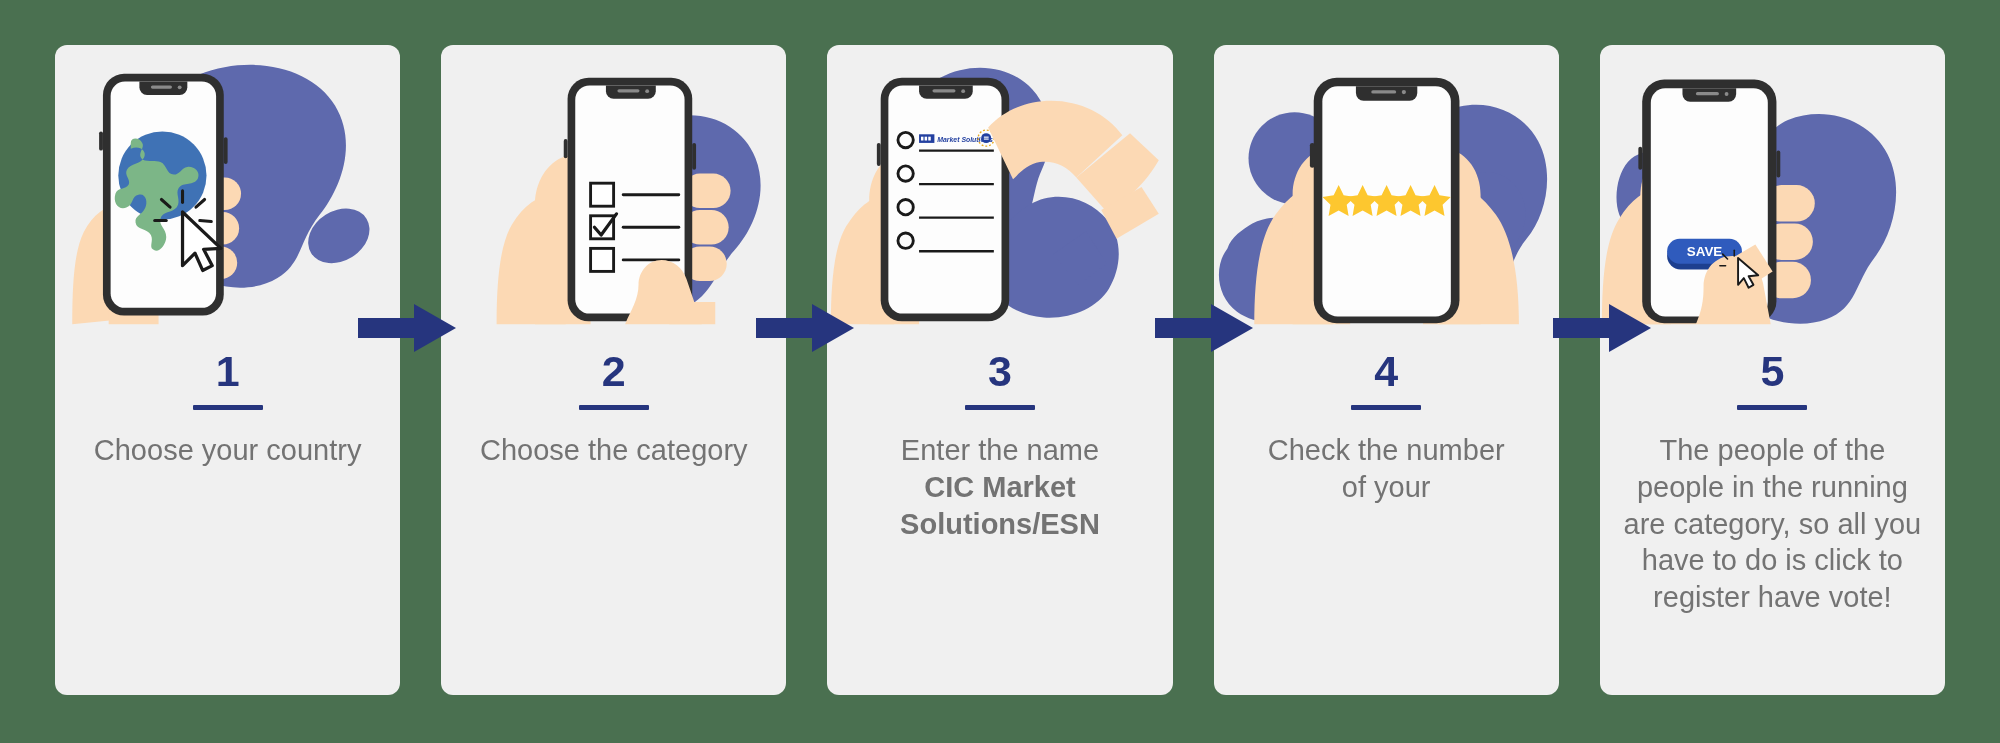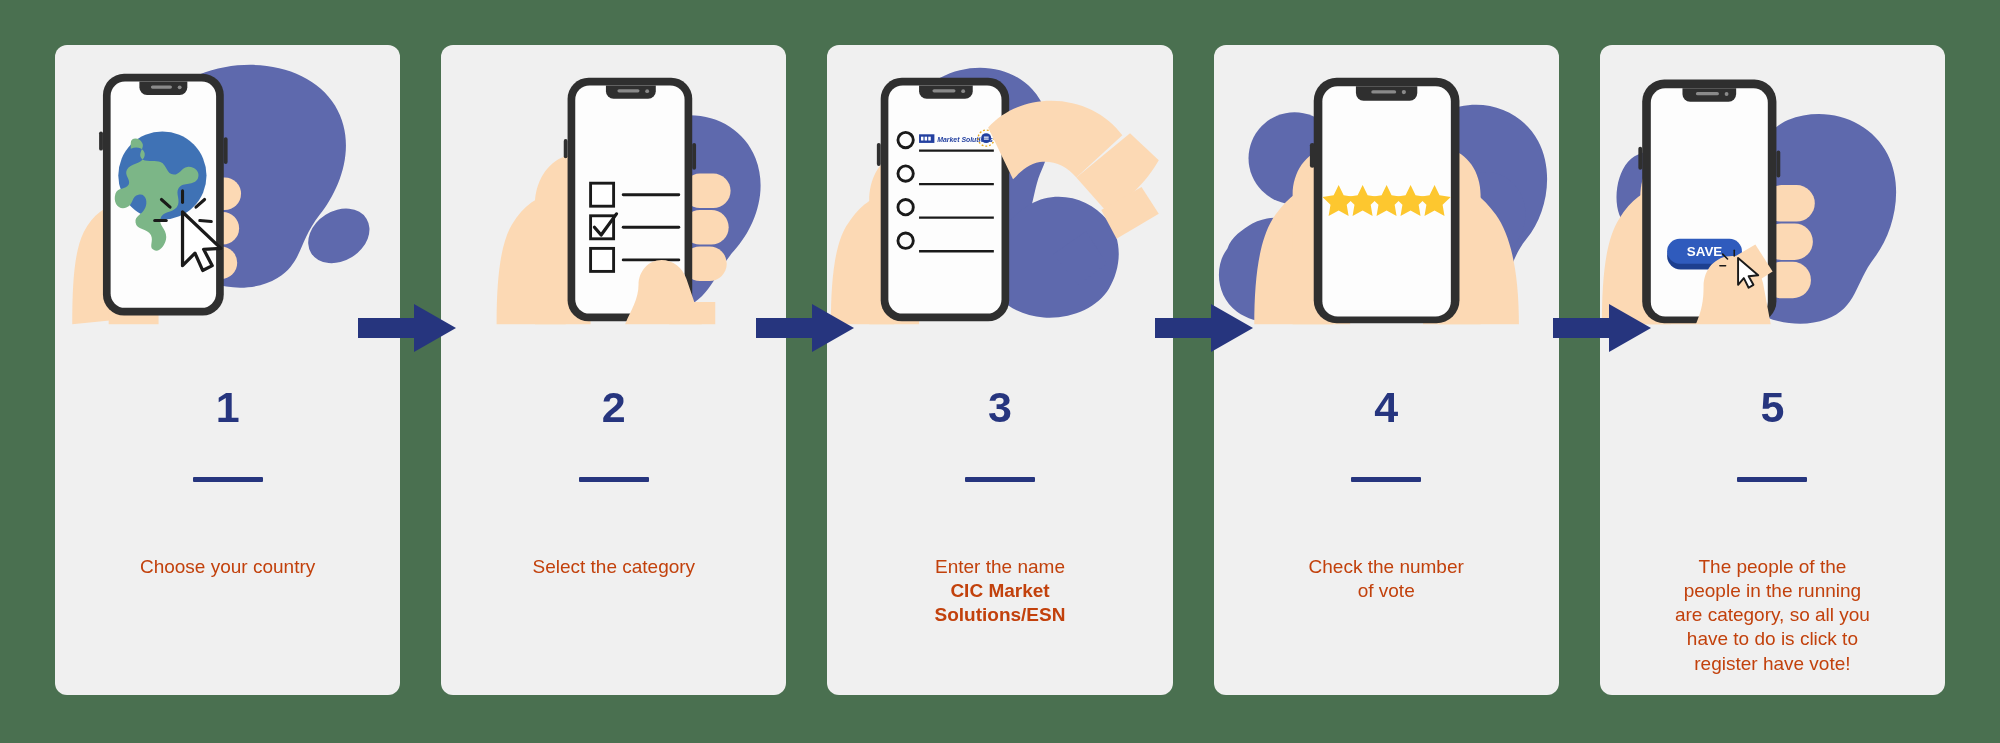--- a/index.html
+++ b/index.html
@@ -24,21 +24,20 @@
   }
   .card {
     position: relative;
     flex: 1 1 0;
     background: #f0f0f0;
     border-radius: 12px;
     overflow: hidden;
     display: flex;
     flex-direction: column;
     align-items: center;
-    gap: 36px;
   }
   .illus {
     position: relative;
     width: 100%;
     height: 285px;
     overflow: hidden;
     flex: 0 0 285px;
   }
   .illus svg { position: absolute; left: 0; top: 0; width: 100%; height: 100%; display:block; }
 
@@ -50,26 +49,26 @@
     line-height: 1;
     letter-spacing: 0px;
   }
   .rule {
     width: 70px; height: 5px;
     background: #26357e;
     margin-top: 12px;
     border-radius: 1px;
   }
   .caption {
-    margin-top: 37px;
+    margin-top: 22px;
     padding: 0 22px;
     text-align: center;
-    font-size: 19px;
+    font-size: 29px;
     line-height: 1.27;
-    color: #c2410c;
+    color: #737373;
   }
   .caption .b { font-weight: 700; display: block; }
   .caption .n { display: block; }
 
   
   .arrow {
     position: absolute;
     top: 304px;
     width: 98px; height: 48px;
   }
@@ -161,21 +160,21 @@
           </g>
           <g>
             <path fill="#fcd9b4" d="M206 244c0-14 10-26 24-26 12 0 22 8 26 20l16 47h-80c6-14 14-26 14-41z"></path>
             <path fill="#fcd9b4" d="M238 262h48v23h-48z"></path>
           </g>
         </svg>
       </div>
       <div class="step-no">2</div>
       <div class="rule"></div>
       <div class="caption">
-        <span class="n">Select the category</span>
+        <span class="n">Choose the category</span>
       </div>
     </div>
 
     <div class="card">
       <div class="illus">
         <svg viewBox="0 0 360 285" preserveAspectRatio="xMidYMid meet">
           <g>
             <path fill="#5e69ad" d="M118 28c34-18 74-12 96 12 22 24 22 58 10 84-12 26-6 50-30 66-24 16-62 12-86-6-24-18-34-52-28-88 6-36 4-50 38-68z"></path>
             <path fill="#5e69ad" d="M212 160c28-16 62-6 80 16 18 22 14 52 2 72-12 20-40 32-68 30-28-2-52-18-58-42-6-24 16-60 44-76z"></path>
             <path fill="#5e69ad" d="M236 212l34-24 22 34-30 22z"></path>
@@ -265,21 +264,21 @@
             <path d="M180 140l5.2 10.6 11.7 1.7-8.5 8.2 2 11.6-10.4-5.5-10.5 5.5 2-11.6-8.4-8.2 11.7-1.7z"></path>
             <path d="M205 140l5.2 10.6 11.7 1.7-8.5 8.2 2 11.6-10.4-5.5-10.5 5.5 2-11.6-8.4-8.2 11.7-1.7z"></path>
             <path d="M230 140l5.2 10.6 11.7 1.7-8.5 8.2 2 11.6-10.4-5.5-10.5 5.5 2-11.6-8.4-8.2 11.7-1.7z"></path>
           </g>
         </svg>
       </div>
       <div class="step-no">4</div>
       <div class="rule"></div>
       <div class="caption">
         <span class="n">Check the number</span>
-        <span class="n">of vote</span>
+        <span class="n">of your</span>
       </div>
     </div>
 
     <div class="card">
       <div class="illus">
         <svg viewBox="0 0 360 285" preserveAspectRatio="xMidYMid meet">
           <g>
             <path fill="#5e69ad" d="M196 72c40-16 86 0 104 36 18 36 6 82-14 108-20 26-18 52-50 64-32 12-78 0-96-28-18-28-8-66 10-98 18-32 14-68 46-82z"></path>
             <path fill="#5e69ad" d="M36 110c20-12 46-4 56 16 10 20 2 46-14 58-16 12-42 10-54-6-12-16-8-56 12-68z"></path>
           </g>

